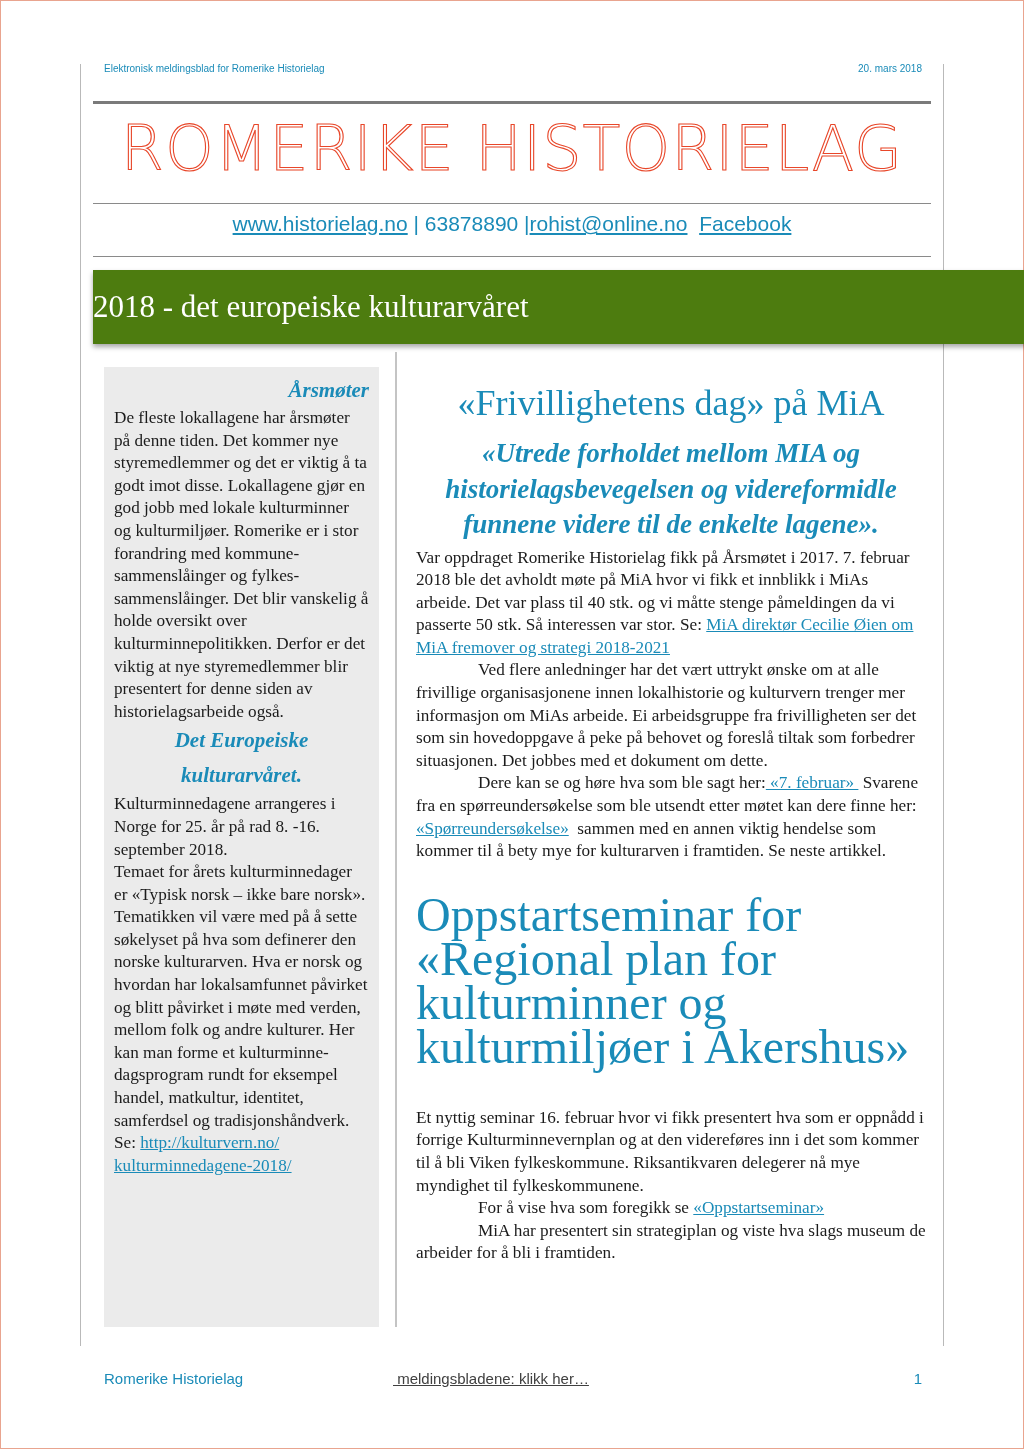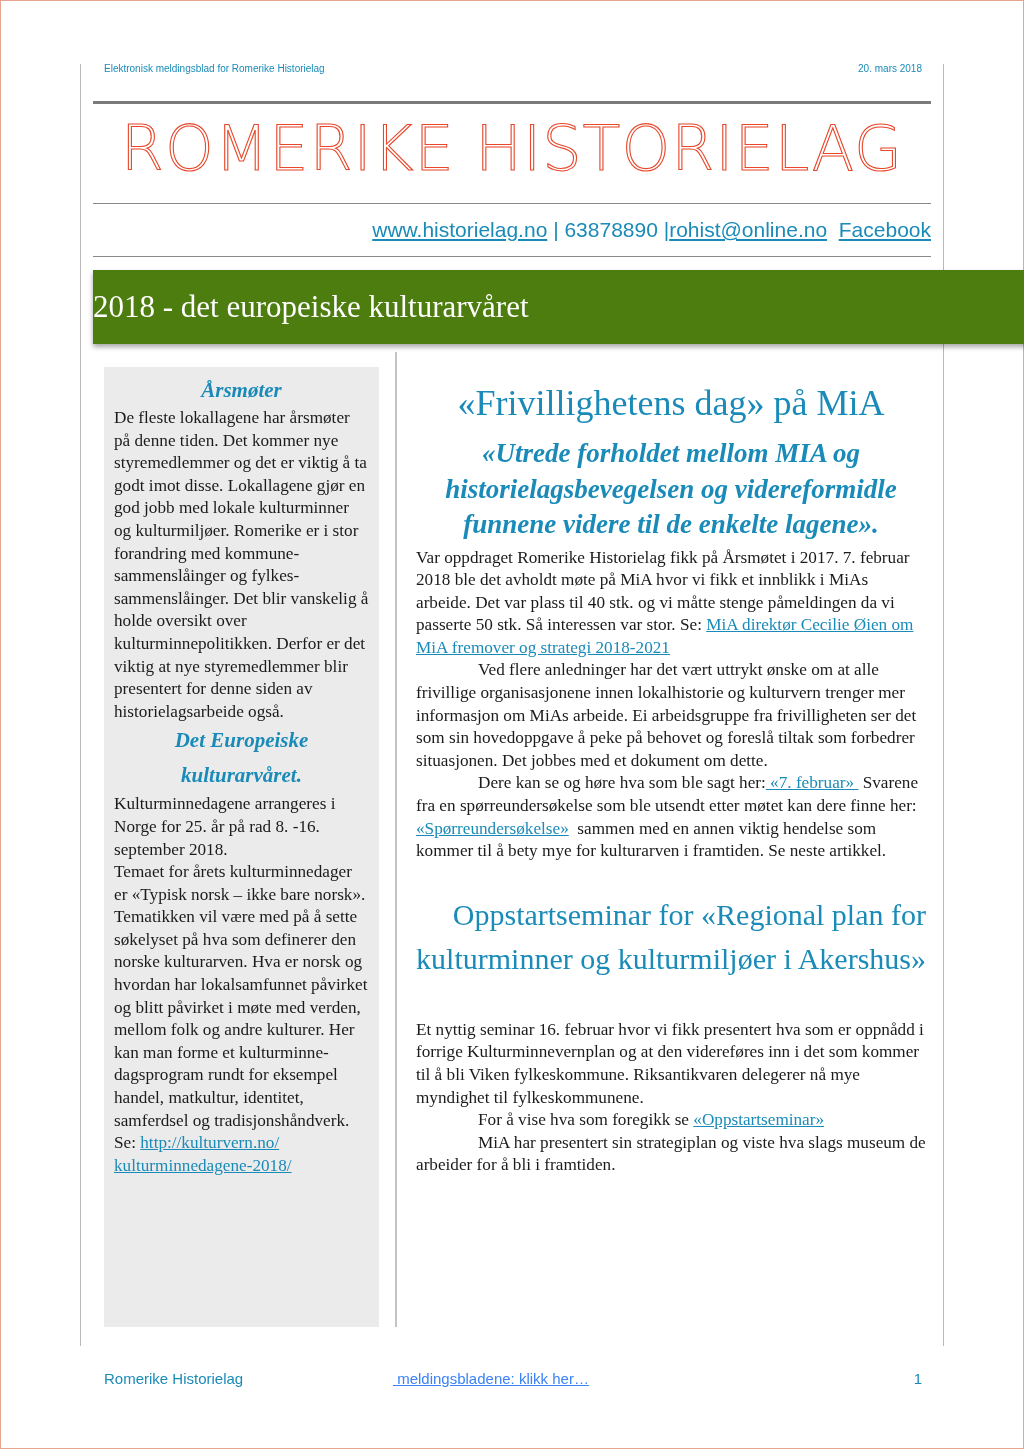--- a/index.html
+++ b/index.html
@@ -41,22 +41,22 @@
     color: transparent;
     -webkit-text-stroke: 1.1px #e8472a;
     line-height: 82px;
   }
   .rule-thin {
     position: absolute; left: 93px; width: 838px; height: 1px; background: #8a8a8a;
   }
   .rt1 { top: 203px; }
   .rt2 { top: 256px; }
   .contact {
-    position: absolute; left: 93px; top: 218px; width: 838px;
-    text-align: right;
+    position: absolute; left: 93px; top: 212px; width: 838px;
+    text-align: center;
     font-family: "Liberation Sans", sans-serif;
     font-size: 21px; color: #1a8bb8;
   }
   .contact a { color: #1a8bb8; text-decoration: underline; }
 
   .banner {
     position: absolute; left: 93px; top: 270px; width: 963px; height: 74px;
     background: #4d7c0f;
     box-shadow: 0 3px 5px rgba(0,0,0,0.35);
     display: flex; align-items: center; justify-content: flex-start;
@@ -72,49 +72,49 @@
     position: absolute; left: 104px; top: 367px; width: 275px; height: 960px;
     background: #ebebeb;
     box-sizing: border-box;
     padding: 8px 10px 0 10px;
     font-size: 17.2px; line-height: 22.6px; color: #1b1b1b;
   }
   .side-h {
     text-align: center; color: #1a8bb8; font-weight: bold; font-style: italic;
     font-size: 21px; line-height: 35px;
   }
-  .side-h.first { line-height: 30px; margin-bottom: 2px; }
+  .side-h.first { line-height: 30px; margin-bottom: 2px; text-align: right; }
   .sidebar p { margin: 0; }
   .sidebar a { color: #1a8bb8; text-decoration: underline; text-align: right; }
 
   .main {
     position: absolute; left: 416px; top: 370px; width: 510px;
     font-size: 17.2px; line-height: 22.6px; color: #1b1b1b;
   }
   .main p { margin: 0; }
   .main a { color: #1a8bb8; text-decoration: underline; }
   .art-title {
     text-align: center; color: #1a8bb8; font-size: 36px; line-height: 50px;
   }
   .art-sub {
     text-align: center; color: #1a8bb8; font-weight: bold; font-style: italic;
     font-size: 27px; line-height: 35.5px; margin-bottom: 4px !important;
   }
   .indent { text-indent: 62px; }
   .art2-title {
-    text-align: right; color: #1a8bb8; font-size: 30px; line-height: 44px;
+    text-align: left; color: #1a8bb8; font-size: 48px; line-height: 44px;
     margin-top: 30px !important; margin-bottom: 38px !important;
   }
 
   .footer {
     position: absolute; left: 104px; top: 1370px; width: 818px;
     font-family: "Liberation Sans", sans-serif; font-size: 15px; color: #1a8bb8;
   }
   .footer span, .footer a { position: absolute; top: 0; white-space: nowrap; }
-  .footer a { color: #3b82f6; text-decoration: underline; }
+  .footer a { color: #404040; text-decoration: underline; }
   .f-left { left: 0; }
   .f-mid { left: 289px; }
   .f-right { right: 0; }
 </style>
 </head>
 <body>
 
 <div class="page-border"></div>
 <div class="margin-guide mg-left"></div>
 <div class="margin-guide mg-right"></div>

